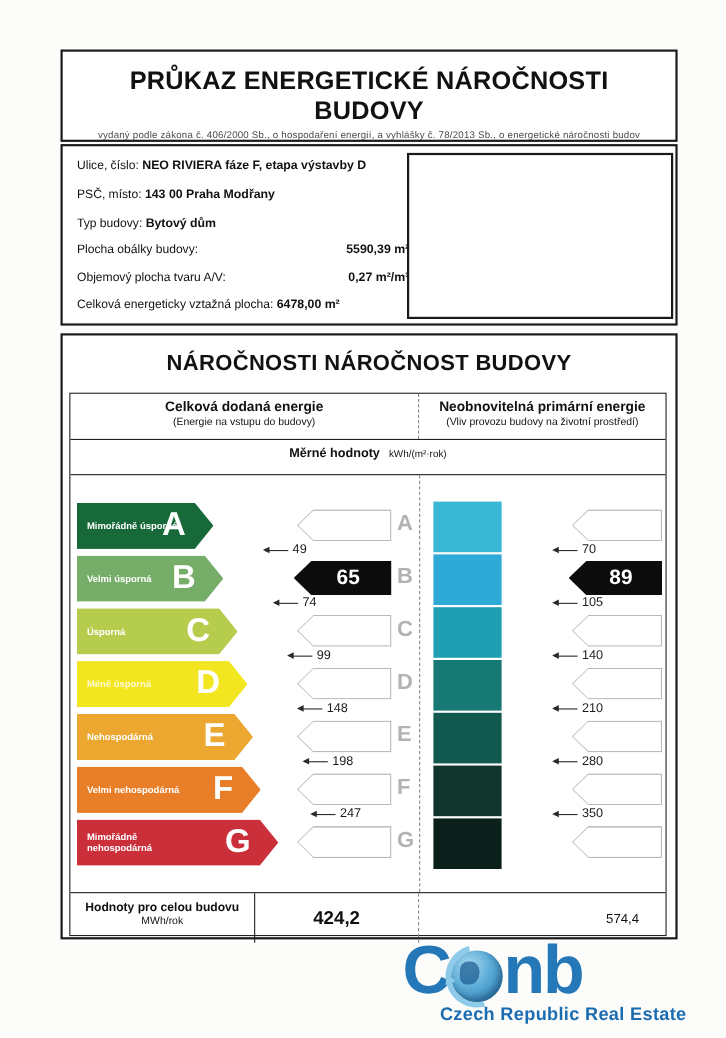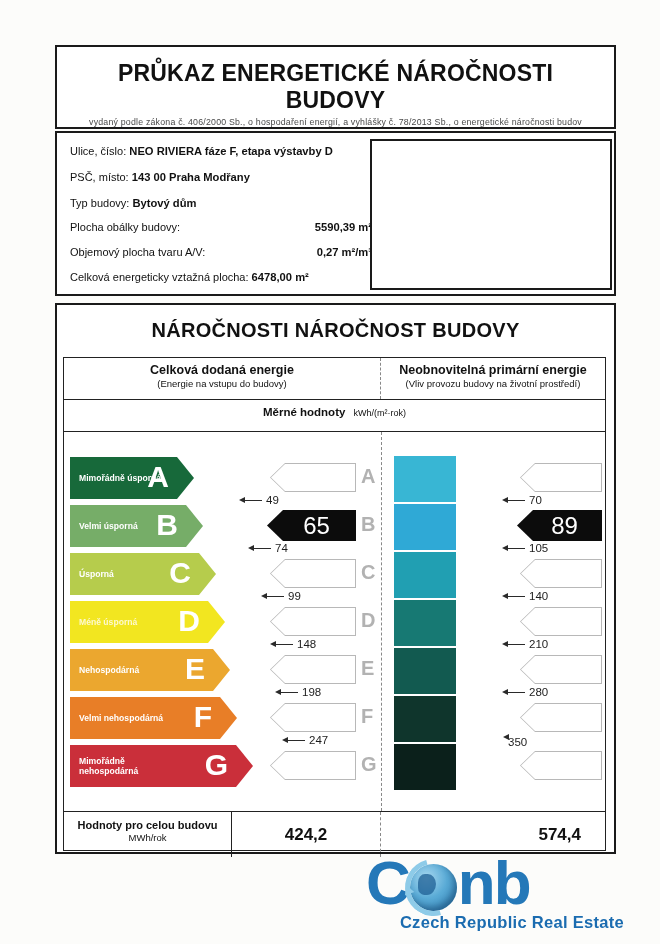--- a/index.html
+++ b/index.html
@@ -58,36 +58,36 @@
   .oarrow { position:absolute; height:29px; background:#b8b8b8;
             clip-path:polygon(15px 0, 100% 0, 100% 100%, 15px 100%, 0 50%); }
   .oarrow::after { content:""; position:absolute; inset:1px; background:#fff;
             clip-path:polygon(14px 0, 100% 0, 100% 100%, 14px 100%, 0 50%); }
   .grey-letter { position:absolute; font-size:20px; font-weight:bold; color:#b2b2b2; }
 
   
   .varrow { position:absolute; height:31px; background:#0c0c0c; color:#fff;
             clip-path:polygon(16px 0, 100% 0, 100% 100%, 16px 100%, 0 50%);
             display:flex; align-items:center; justify-content:center;
-            font-size:24px; font-weight:normal; padding-left:10px; box-sizing:border-box; }
+            font-size:19px; font-weight:bold; padding-left:10px; box-sizing:border-box; }
 
   
   .rblock { position:absolute; left:330px; width:62px; height:46px; }
 
   
   .bot-row { display:flex; height:45px; border-top:1.5px solid #222; }
   .bot-label { box-sizing:border-box; width:168px; border-right:1px solid #222;
                text-align:center; padding-top:7px; }
   .bot-label .l1 { font-size:11px; font-weight:bold; }
   .bot-label .l2 { font-size:9.5px; margin-top:1px; }
   .bot-val-left { box-sizing:border-box; width:149px; border-right:1px dashed #888;
                   display:flex; align-items:center; justify-content:center;
                   font-size:17px; font-weight:bold; }
   .bot-val-right { flex:1; display:flex; align-items:center; justify-content:flex-end;
-                   padding-right:24px; font-size:17px; font-weight:bold; }
+                   padding-right:24px; font-size:12px; font-weight:normal; }
 
   
   .logo { position:absolute; left:366px; top:850px; width:292px; height:92px; }
   .logo-row { display:flex; align-items:center; justify-content:flex-start; height:66px; }
   .logo-txt { font-size:62px; font-weight:bold; letter-spacing:-2px; line-height:1; }
   .logo-c, .logo-nb { color:#2478b8; }
   .logo-iz { color:#15406f; }
   .globe { position:relative; width:47px; height:47px; margin:8px 1px 0 1px; border-radius:50%;
            background:radial-gradient(circle at 35% 30%, #a8d8f0 0%, #5aabd6 45%, #2e7fb4 100%);
            box-shadow:inset -3px -4px 6px rgba(10,50,90,.45); }
@@ -262,21 +262,21 @@
           <span class="thr-num">140</span>
         </div>
         <div class="thr" style="top:208px; left:396px;">
           <span class="thr-line"></span>
           <span class="thr-num">210</span>
         </div>
         <div class="thr" style="top:256px; left:396px;">
           <span class="thr-line"></span>
           <span class="thr-num">280</span>
         </div>
-        <div class="thr" style="top:304px; left:396px;flex-direction:column;">
+        <div class="thr" style="top:304px; left:396px;">
           <span class="thr-line"></span>
           <span class="thr-num">350</span>
         </div>
 
         <div class="oarrow" style="top:31px; left:456px; width:82px;"></div>
         <div class="varrow" style="top:78px; left:453px; width:85px;">
           <span>89</span>
         </div>
         <div class="oarrow" style="top:127px; left:456px; width:82px;"></div>
         <div class="oarrow" style="top:175px; left:456px; width:82px;"></div>

